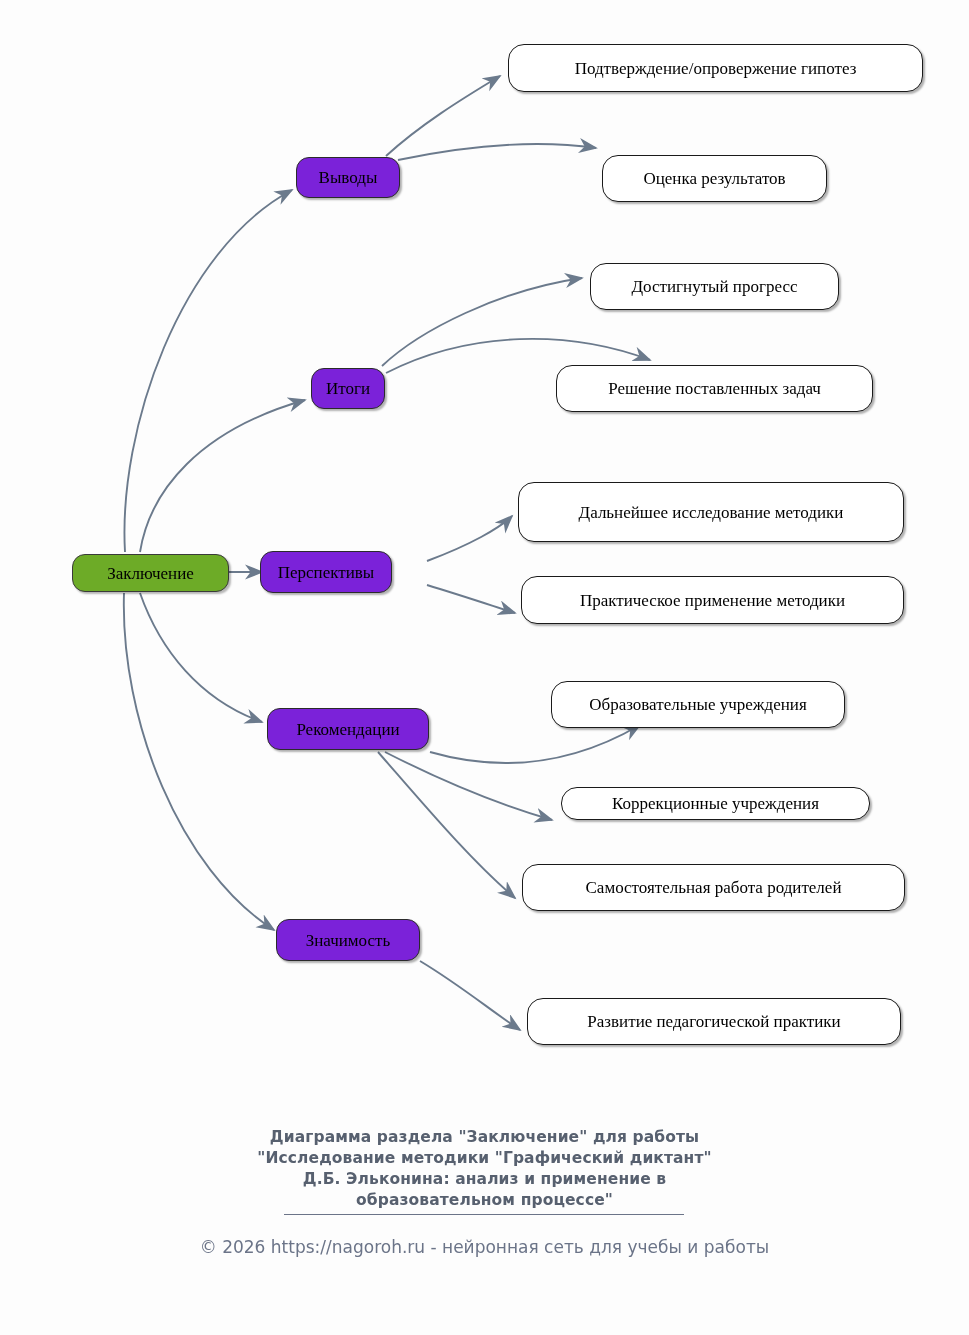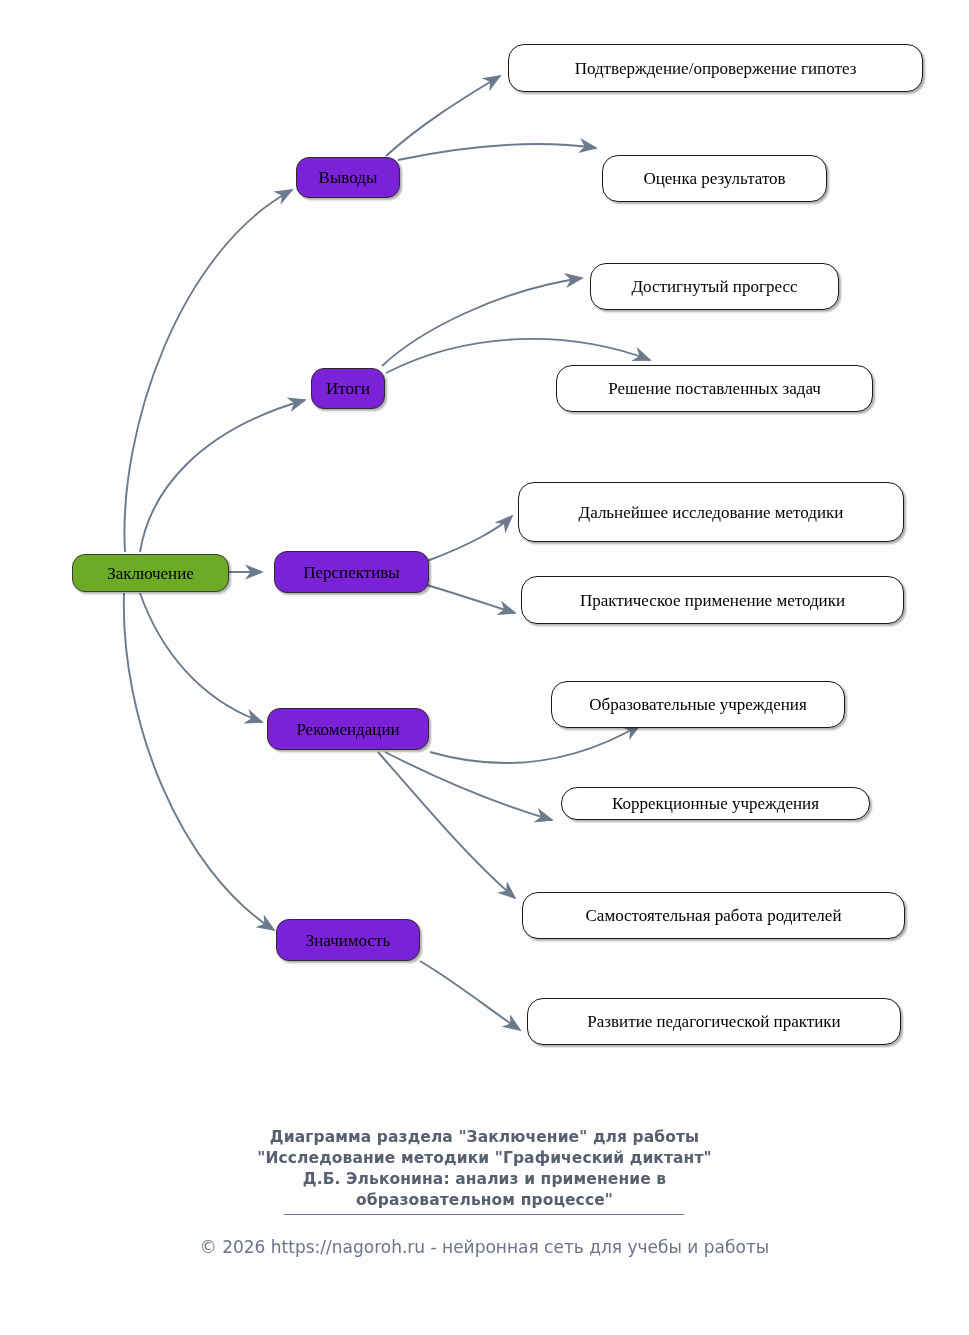--- a/index.html
+++ b/index.html
@@ -151,40 +151,40 @@
   <div class="node node-branch" style="left:311px; top:368px; width:74px; height:41px;">
     <span>Итоги</span>
   </div>
   <div class="node node-leaf" style="left:556px; top:365px; width:317px; height:47px;">
     <span>Решение поставленных задач</span>
   </div>
   <div class="node node-leaf" style="left:590px; top:263px; width:249px; height:47px;">
     <span>Достигнутый прогресс</span>
   </div>
 
-  <div class="node node-branch" style="left:274px; top:551px; width:155px; height:42px;">
+  <div class="node node-branch" style="left:260px; top:551px; width:132px; height:42px;">
     <span>Перспективы</span>
   </div>
   <div class="node node-leaf" style="left:518px; top:470px; width:386px; height:60px;margin-top:12px;">
     <span>Дальнейшее исследование методики</span>
   </div>
   <div class="node node-leaf" style="left:521px; top:576px; width:383px; height:48px;">
     <span>Практическое применение методики</span>
   </div>
 
   <div class="node node-branch" style="left:267px; top:708px; width:162px; height:42px;">
     <span>Рекомендации</span>
   </div>
   <div class="node node-leaf" style="left:551px; top:681px; width:294px; height:47px;">
     <span>Образовательные учреждения</span>
   </div>
   <div class="node node-leaf" style="left:561px; top:787px; width:309px; height:33px;">
     <span>Коррекционные учреждения</span>
   </div>
-  <div class="node node-leaf" style="left:522px; top:892px; width:383px; height:47px;">
+  <div class="node node-leaf" style="left:522px; top:864px; width:383px; height:47px;">
     <span>Самостоятельная работа родителей</span>
   </div>
 
   <div class="node node-branch" style="left:276px; top:919px; width:144px; height:42px;">
     <span>Значимость</span>
   </div>
   <div class="node node-leaf" style="left:527px; top:998px; width:374px; height:47px;">
     <span>Развитие педагогической практики</span>
   </div>
 

